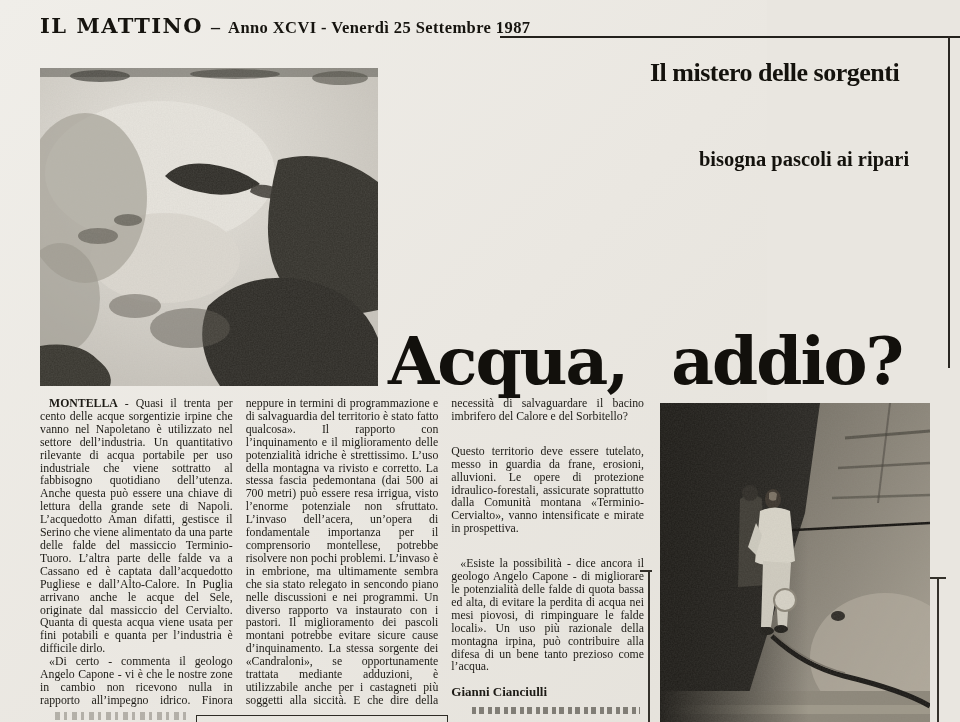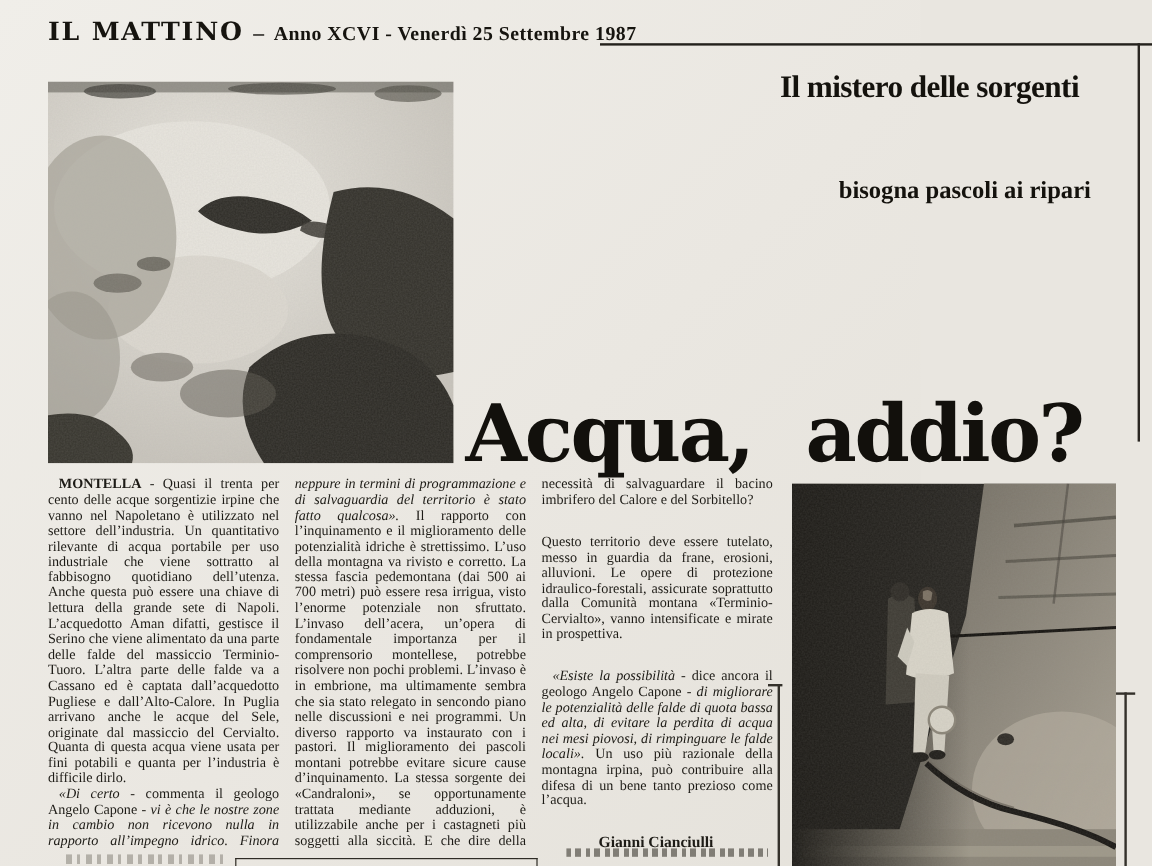--- a/index.html
+++ b/index.html
@@ -31,23 +31,23 @@
   
   .cols{
     position:absolute;left:40px;top:397px;width:604px;height:318px;overflow:hidden;
     column-count:3;column-gap:13px;column-fill:auto;
     font-size:11.8px;line-height:12.9px;text-align:justify;
     hyphens:auto;-webkit-hyphens:auto;color:#1d1b16;
   }
   .para{margin:0;}
   .para.indent{text-indent:9px;}
   .para.gap{margin-top:22px;}
-  .it{font-style:italic;}
+  .it{}
   .bd{font-weight:bold;margin-top:43px;}
-  .byline{margin:23px 2px 0 0;text-align:center;font-weight:bold;font-size:13px;}
+  .byline{margin:13px 2px 0 0;text-align:left;font-weight:bold;font-size:13px;}
   
   .photo{position:absolute;display:block;}
   .photo-left{left:40px;top:68px;width:338px;height:318px;}
   .photo-right{left:660px;top:403px;width:270px;height:319px;}
   
   .cut-box{position:absolute;left:196px;top:715px;width:250px;height:7px;
     border:1.5px solid #2e2b25;border-bottom:none;background:transparent;}
   .rule-bl-stub{position:absolute;left:640px;top:570px;width:12px;height:1.5px;background:#34312b;}
   .rule-bl{position:absolute;left:648px;top:570px;width:1.5px;height:152px;background:#34312b;}
   .rule-br-stub{position:absolute;left:930px;top:577px;width:16px;height:1.5px;background:#34312b;}

